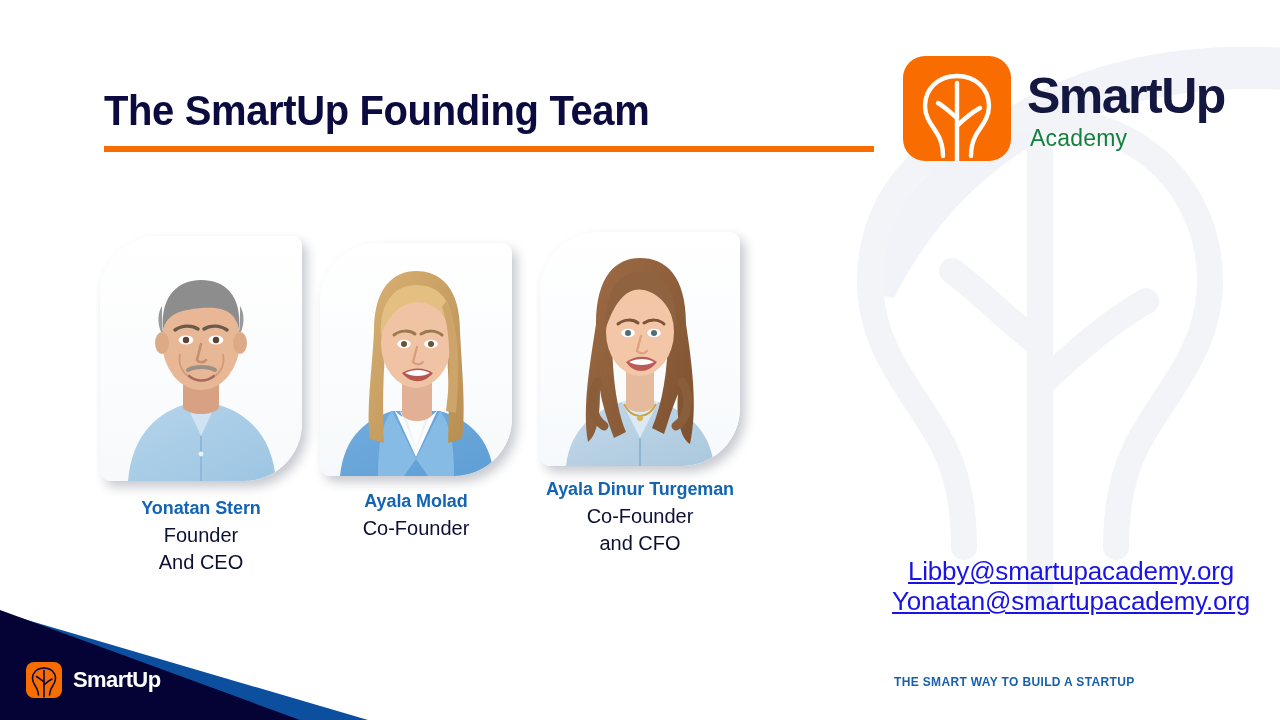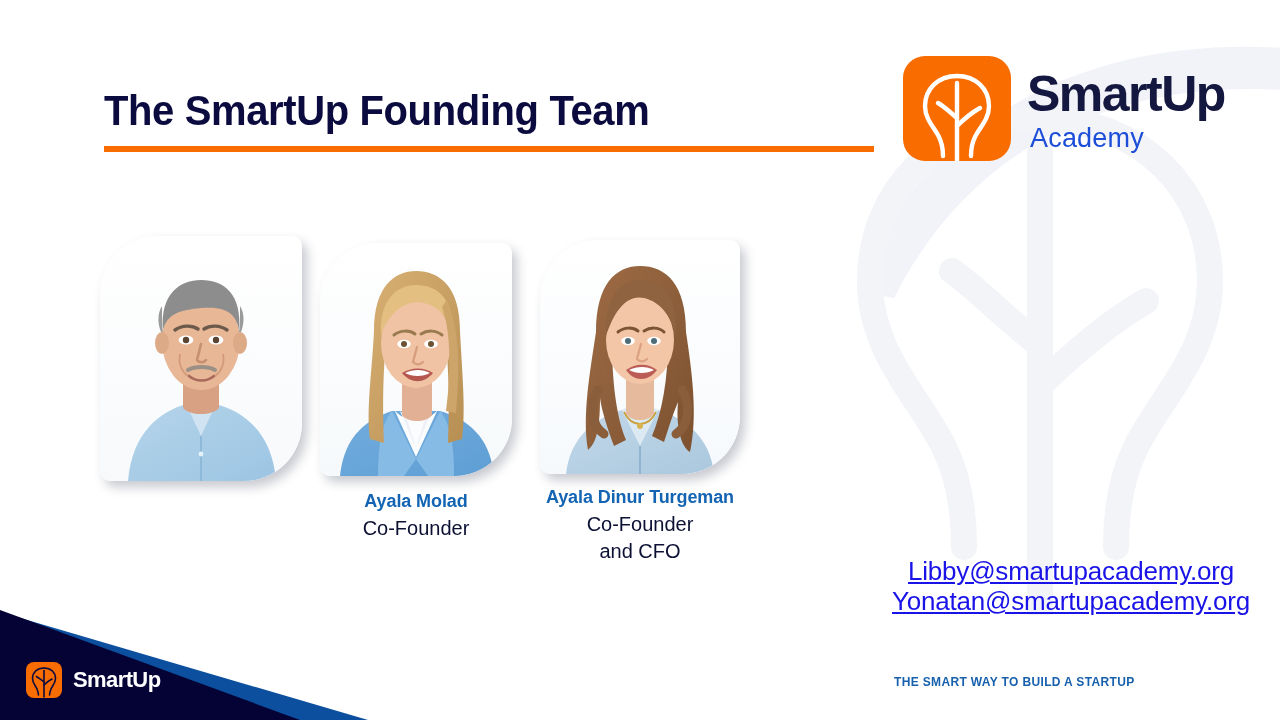--- a/index.html
+++ b/index.html
@@ -25,21 +25,21 @@
     white-space:nowrap;
   }
   .title-rule{position:absolute;left:104px;top:146px;width:770px;height:6px;background:#f96c00;}
 
   
   .brand{position:absolute;left:903px;top:56px;display:flex;align-items:center;gap:16px;}
   .brand-mark{width:108px;height:105px;border-radius:22px;background:#f96c00;position:relative;flex:none;}
   .brand-mark svg{position:absolute;left:0;top:0;}
   .brand-text{display:flex;flex-direction:column;line-height:1;padding-top:4px;}
   .brand-name{font-size:50px;font-weight:bold;color:#14173f;letter-spacing:-1.5px;}
-  .brand-sub{font-size:27px;color:#1d4ed8;letter-spacing:0.2px;margin-top:6px;margin-left:3px;}
+  .brand-sub{font-size:23px;color:#15803d;letter-spacing:0.2px;margin-top:6px;margin-left:3px;}
 
   
   .team{position:absolute;left:0;top:0;}
   .card{position:absolute;}
   .photo{
     position:relative;overflow:hidden;background:#ffffff;
     border-radius:58px 10px 58px 10px;
     box-shadow:5px 6px 11px rgba(40,45,70,0.26);
   }
   .photo svg{display:block;}
@@ -148,20 +148,25 @@
 
           <path d="M101 108 L97 124 C 99 127 104 127 106 124" stroke="#c58f70" stroke-width="2.6" fill="none" stroke-linecap="round"></path>
 
           <path d="M88 134 C 95 130 108 130 115 134" stroke="#9b9086" stroke-width="4" fill="none" stroke-linecap="round"></path>
           <path d="M89 140 C 96 146 107 146 114 140" stroke="#a96a5d" stroke-width="2.6" fill="none" stroke-linecap="round"></path>
 
           <path d="M80 118 C 78 128 82 136 88 140" stroke="#d29a7b" stroke-width="1.8" fill="none"></path>
           <path d="M123 118 C 125 128 121 136 115 140" stroke="#d29a7b" stroke-width="1.8" fill="none"></path>
         </svg>
       </div>
+      <div class="caption" style="left:-12px;top:262px;width:226px;">
+        <div class="person-name">Yonatan Stern</div>
+        <div class="person-role">Founder</div>
+        <div class="person-role">And CEO</div>
+      </div>
     </div>
 
     <div class="card" style="left:320px;top:243px;">
       <div class="photo" style="width:192px;height:233px;">
         <svg width="192" height="233" viewBox="0 0 192 233">
           <defs>
             <linearGradient id="bg2" x1="0" y1="0" x2="0" y2="1">
               <stop offset="0" stop-color="#ffffff"></stop>
                 <stop offset="1" stop-color="#f6f9fb"></stop>
             </linearGradient>
@@ -207,21 +212,21 @@
           <path d="M82 130 C 92 124 104 124 113 130 C 104 141 91 141 82 130 Z" fill="#b5564f"></path>
           <path d="M85 130 C 93 126 103 126 110 130 C 103 134 92 134 85 130 Z" fill="#ffffff"></path>
         </svg>
       </div>
       <div class="caption" style="left:-17px;top:248px;width:226px;">
         <div class="person-name">Ayala Molad</div>
         <div class="person-role">Co-Founder</div>
       </div>
     </div>
 
-    <div class="card" style="left:540px;top:240px;">
+    <div class="card" style="left:540px;top:232px;">
       <div class="photo" style="width:200px;height:234px;">
         <svg width="200" height="234" viewBox="0 0 200 234">
           <defs>
             <linearGradient id="bg3" x1="0" y1="0" x2="0" y2="1">
               <stop offset="0" stop-color="#ffffff"></stop>
                 <stop offset="1" stop-color="#f6f9fc"></stop>
             </linearGradient>
             <linearGradient id="shirt3" x1="0" y1="0" x2="1" y2="1">
               <stop offset="0" stop-color="#c3d8e9"></stop>
                 <stop offset="1" stop-color="#aac8de"></stop>

